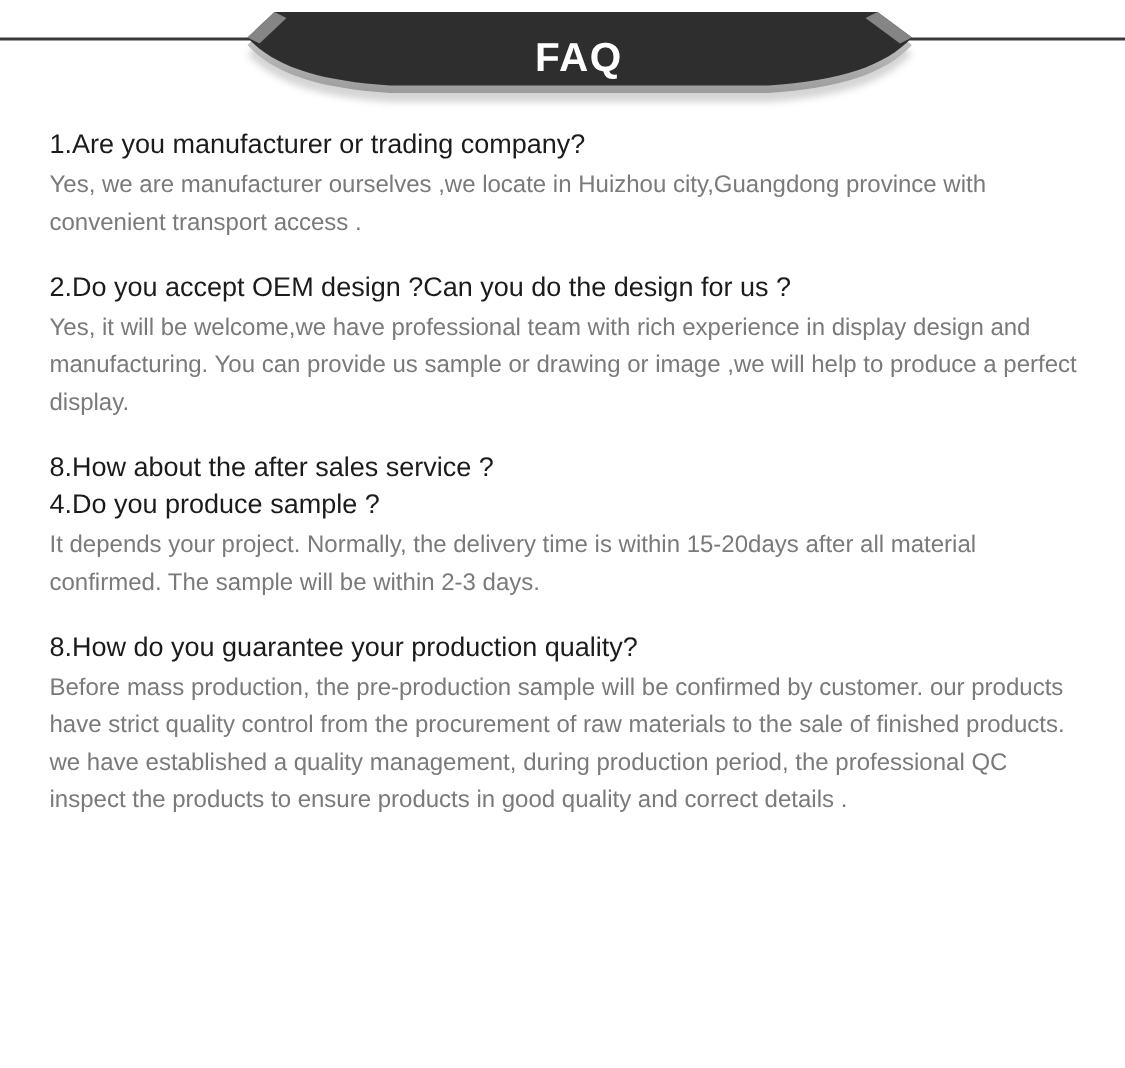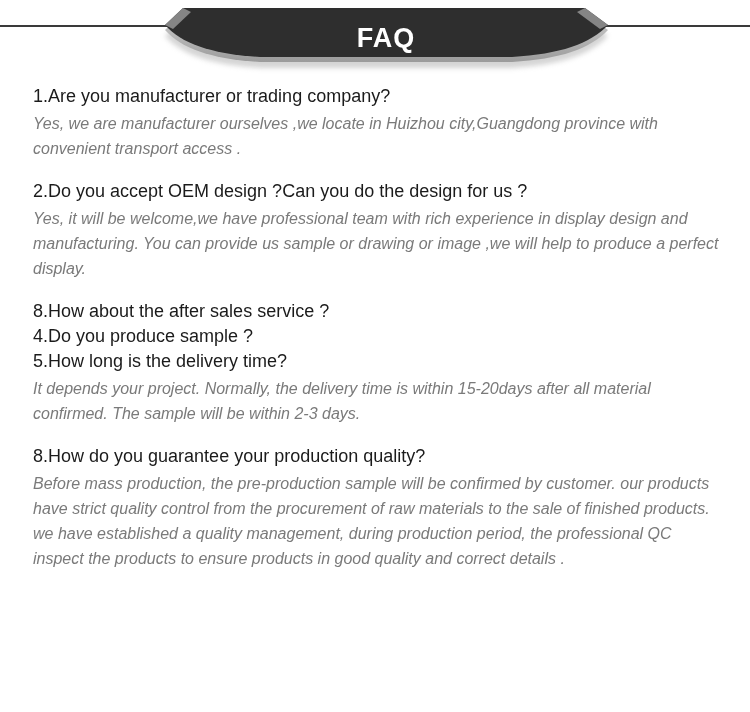--- a/index.html
+++ b/index.html
@@ -40,21 +40,20 @@
     color: #1b1b1b;
     line-height: 20px;
     margin: 0 0 5px 0;
   }
   .answer {
     font-size: 16px;
     font-weight: normal;
     color: #7a7a7a;
     line-height: 25px;
     margin: 0 0 20px 0;
-    font-style: italic;
   }
 </style>
 </head>
 <body>
 
 <div class="top-rule"></div>
 
 <div class="banner-wrap">
   <svg width="530" height="72" viewBox="0 0 530 72">
     <defs>
@@ -94,21 +93,20 @@
 
   <div class="faq-section">
     <h2 class="question">8.How about the after sales service ?</h2>
   </div>
 
   <div class="faq-section">
     <h2 class="question">4.Do you produce sample ?</h2>
   </div>
 
   <div class="faq-section">
-    <h2 class="question">5.How long is the delivery time?</h2>
     <p class="answer">It depends your project. Normally, the delivery time is within 15-20days after all material confirmed. The sample will be within 2-3 days.</p>
   </div>
 
   <div class="faq-section">
     <h2 class="question">8.How do you guarantee your production quality?</h2>
     <p class="answer">Before mass production, the pre-production sample will be confirmed by customer. our products have strict quality control from the procurement of raw materials to the sale of finished products. we have established a quality management, during production period, the professional QC inspect the products to ensure products in good quality and correct details .</p>
   </div>
 
 </div>
 

